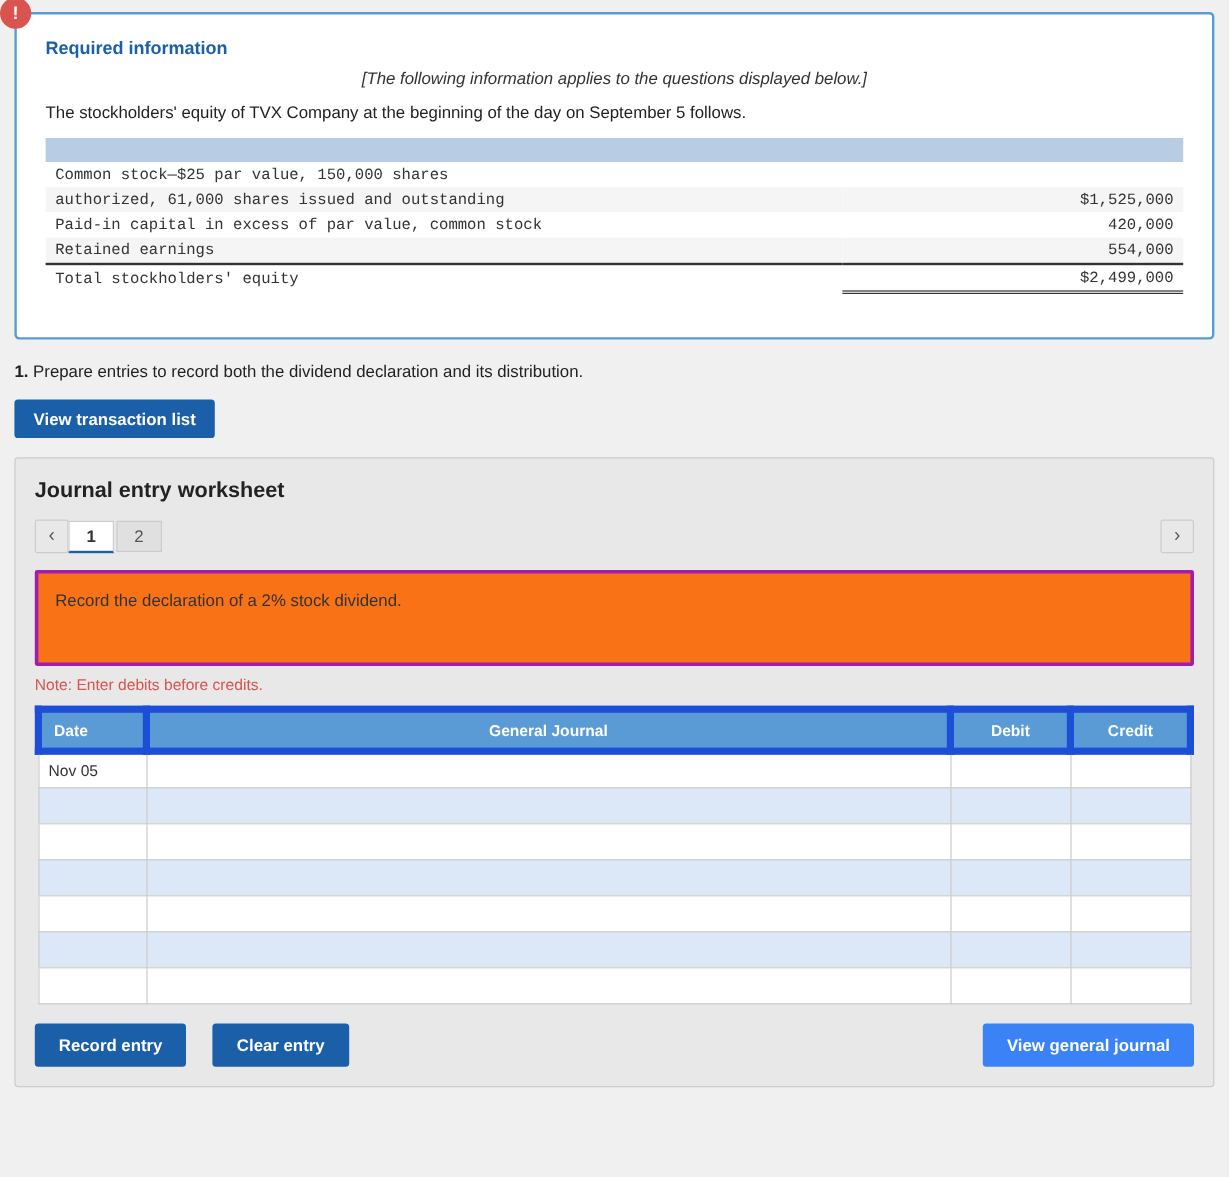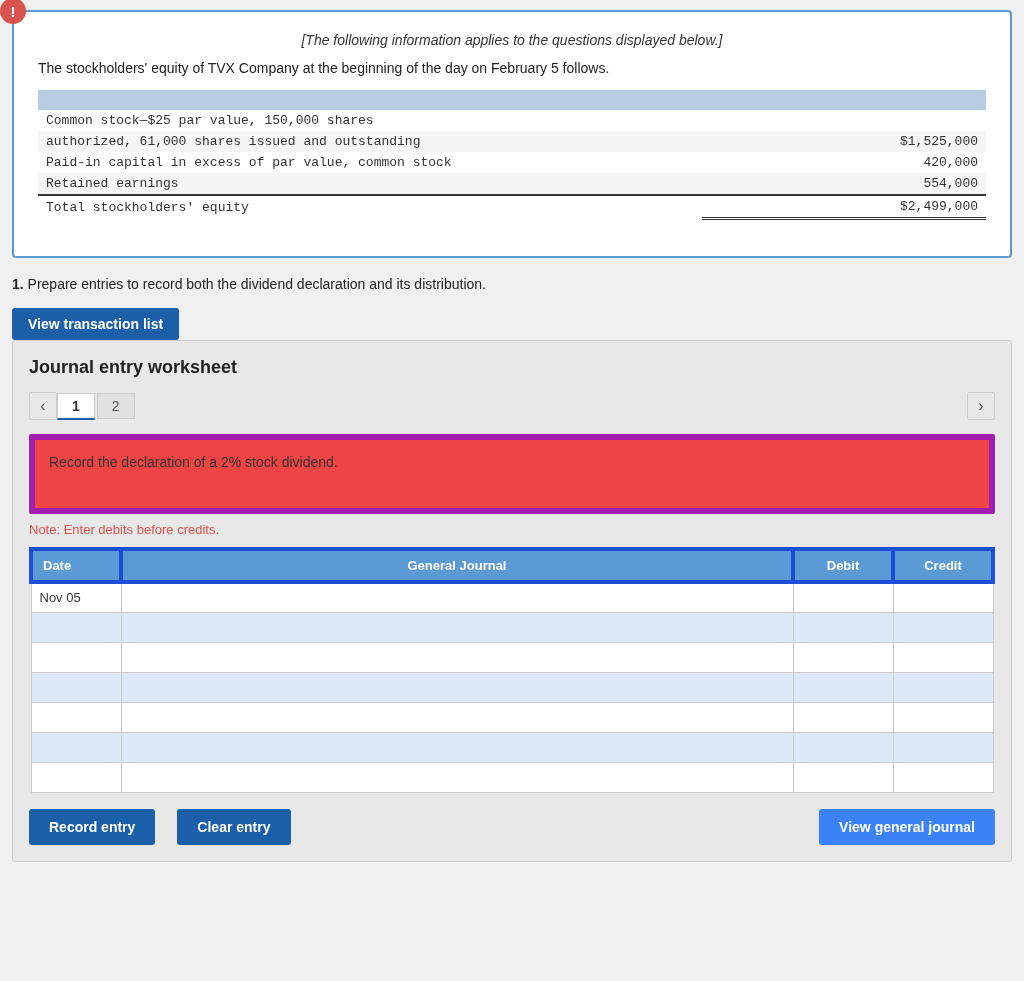--- a/index.html
+++ b/index.html
@@ -129,20 +129,21 @@
     
     .btn-blue {
       background: #1a5fa8;
       color: #fff;
       border: none;
       padding: 8px 16px;
       font-size: 14px;
       font-weight: bold;
       cursor: pointer;
       border-radius: 3px;
+      margin-bottom: 16px;
       display: inline-block;
     }
 
     
     .worksheet-container {
       background: #e8e8e8;
       border: 1px solid #ccc;
       border-radius: 3px;
       padding: 16px;
     }
@@ -194,22 +195,22 @@
       color: #555;
       margin-left: 2px;
     }
 
     .tab-right-arrow {
       margin-left: auto;
     }
 
     
     .description-box {
-      background: #ef4444;
-      border: 6px solid #a21caf;
+      background: #f97316;
+      border: 3px solid #a21caf;
       padding: 14px;
       min-height: 80px;
       margin-bottom: 8px;
       font-size: 14px;
       color: #333;
       border-radius: 2px;
     }
 
     .note-text {
       color: #d9534f;
@@ -226,21 +227,21 @@
     }
 
     .journal-table thead tr {
       background: #5b9bd5;
       color: #fff;
     }
 
     .journal-table thead th {
       padding: 7px 10px;
       font-weight: bold;
-      border: 4px solid #1d4ed8;
+      border: 6px solid #1d4ed8;
     }
 
     .journal-table thead th.col-date {
       width: 90px;
       text-align: left;
     }
 
     .journal-table thead th.col-journal {
       text-align: center;
     }
@@ -322,22 +323,23 @@
     }
   </style>
 </head>
 <body>
 
 <div class="main-container">
 
   
   <div class="info-box">
     <div class="info-box-exclamation">!</div>
+    <h2>Required information</h2>
     <p class="italic-text">[The following information applies to the questions displayed below.]</p>
-    <p class="intro-text">The stockholders' equity of TVX Company at the beginning of the day on February 5 follows.</p>
+    <p class="intro-text">The stockholders' equity of TVX Company at the beginning of the day on September 5 follows.</p>
 
     <table class="equity-table">
       <thead>
         <tr>
             <td colspan="2"></td>
           </tr>
       </thead>
       <tbody id="equity-table-body">
       <tr>
             <td class="label-col" style="font-family: &quot;Courier New&quot;, monospace; font-size: 13px;">Common stock—$25 par value, 150,000 shares</td>

